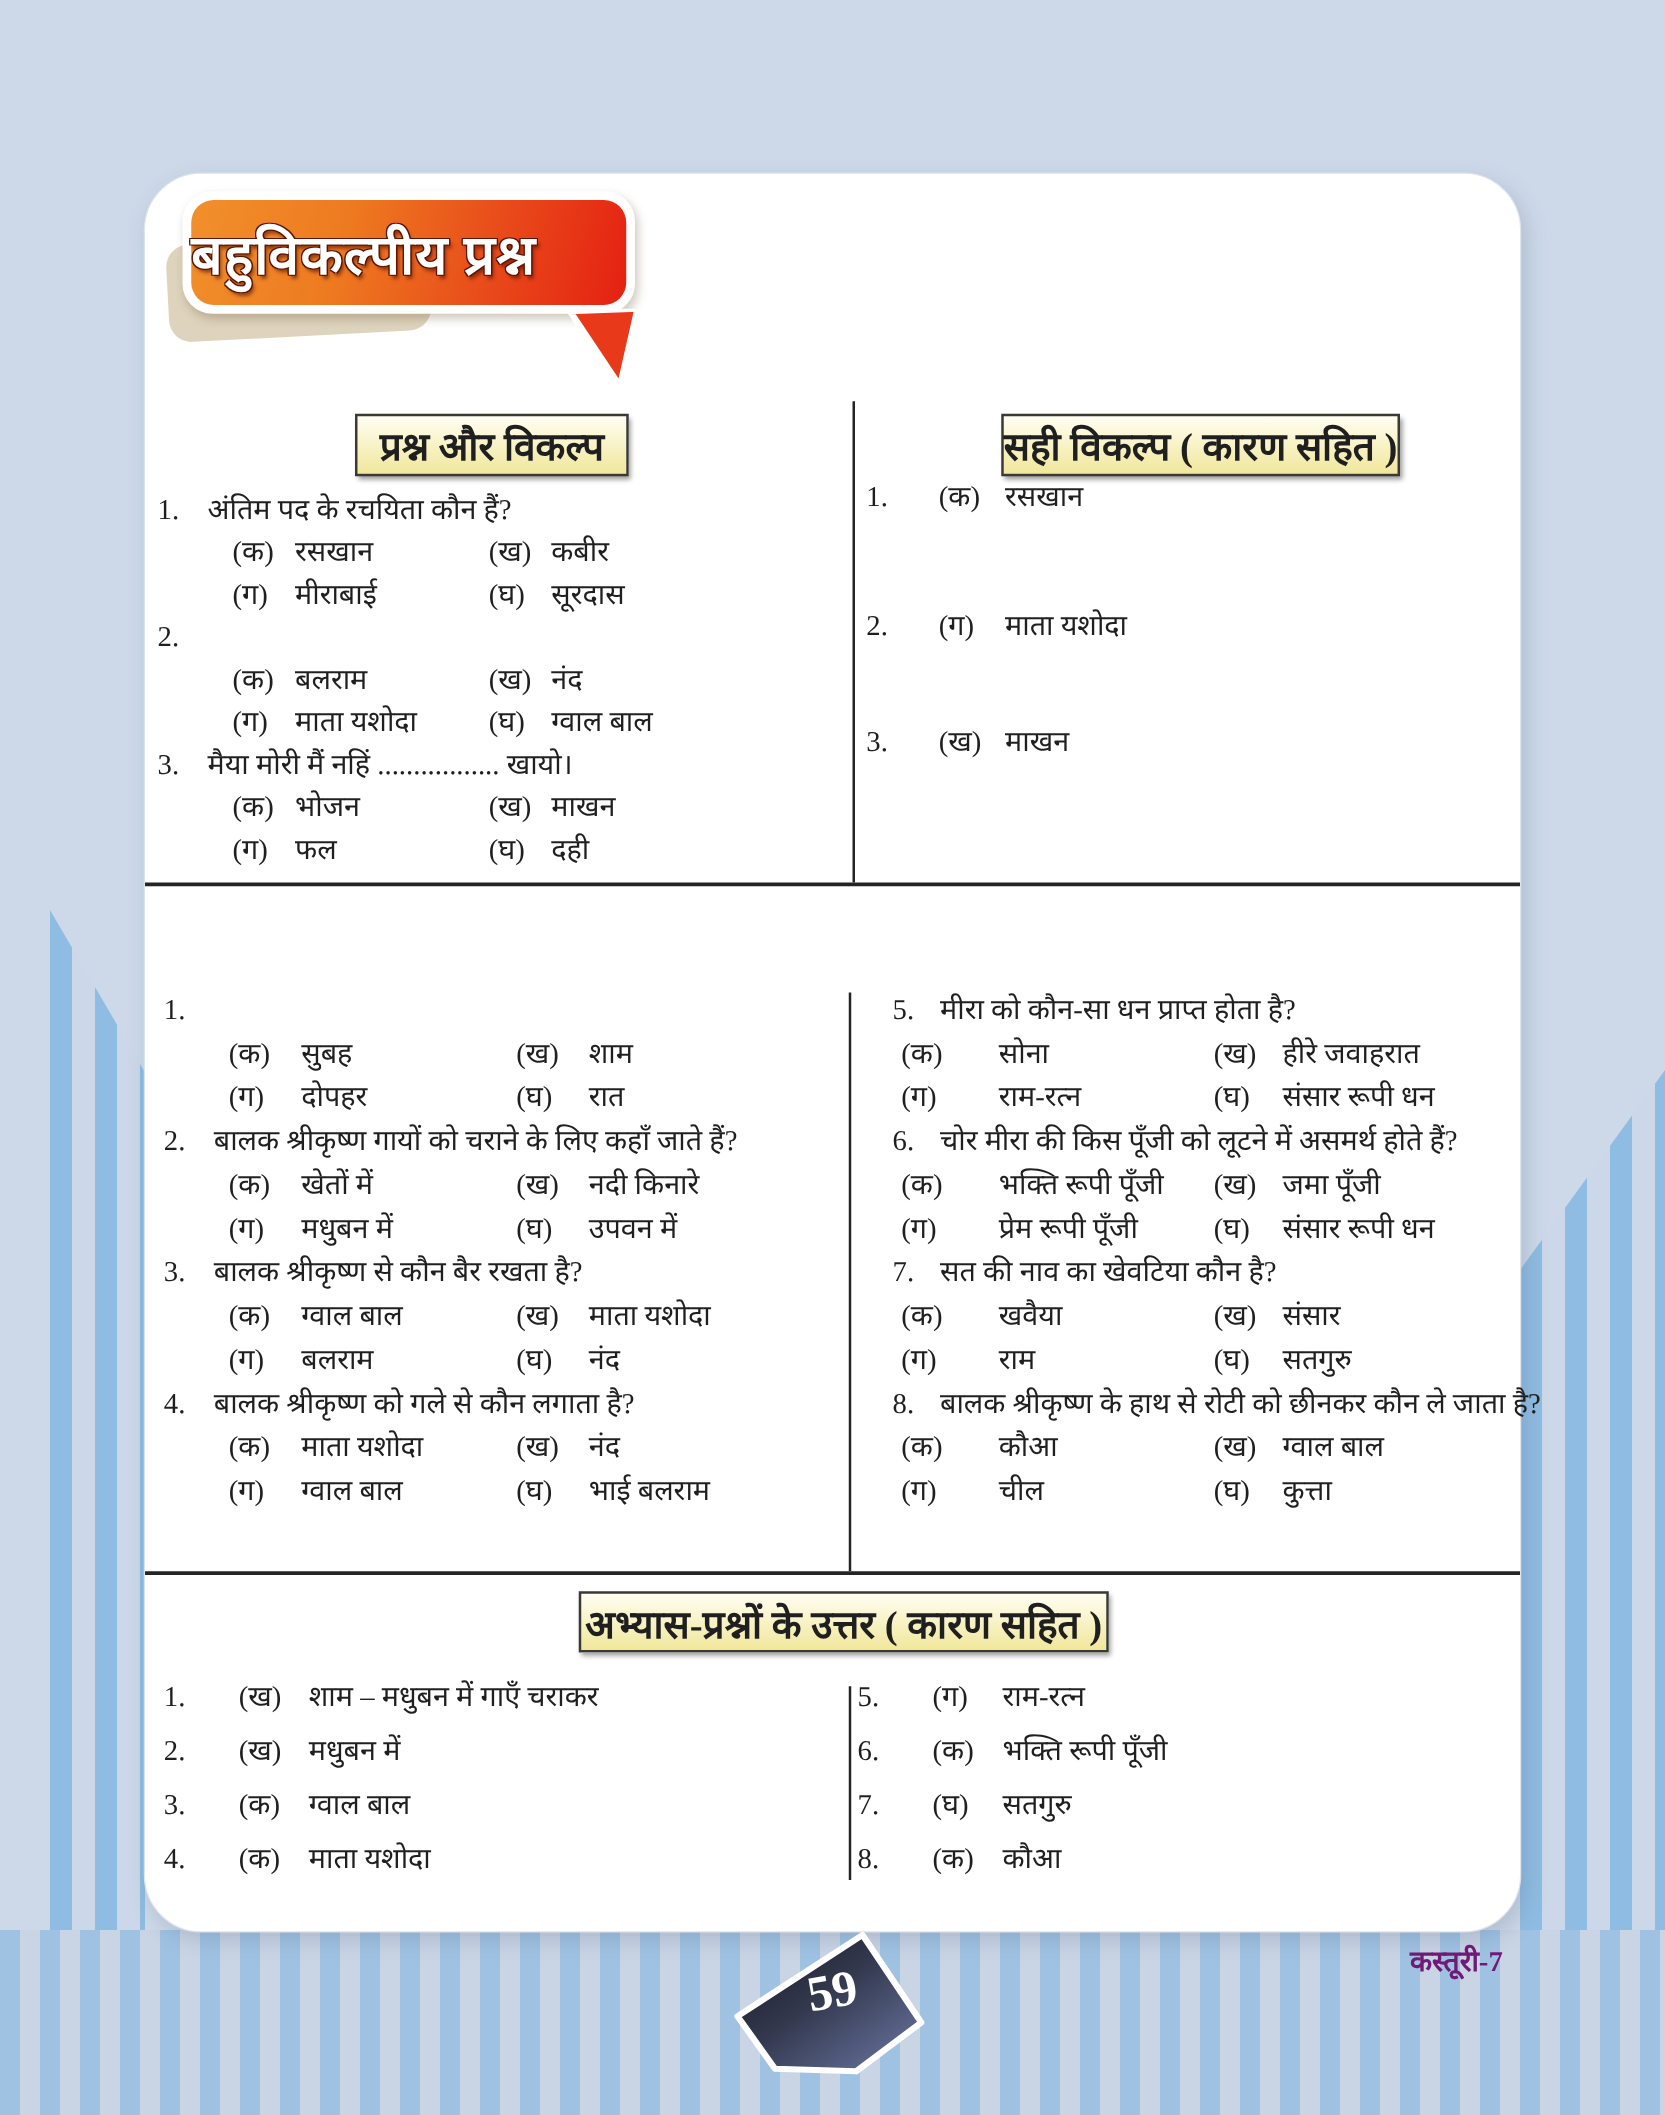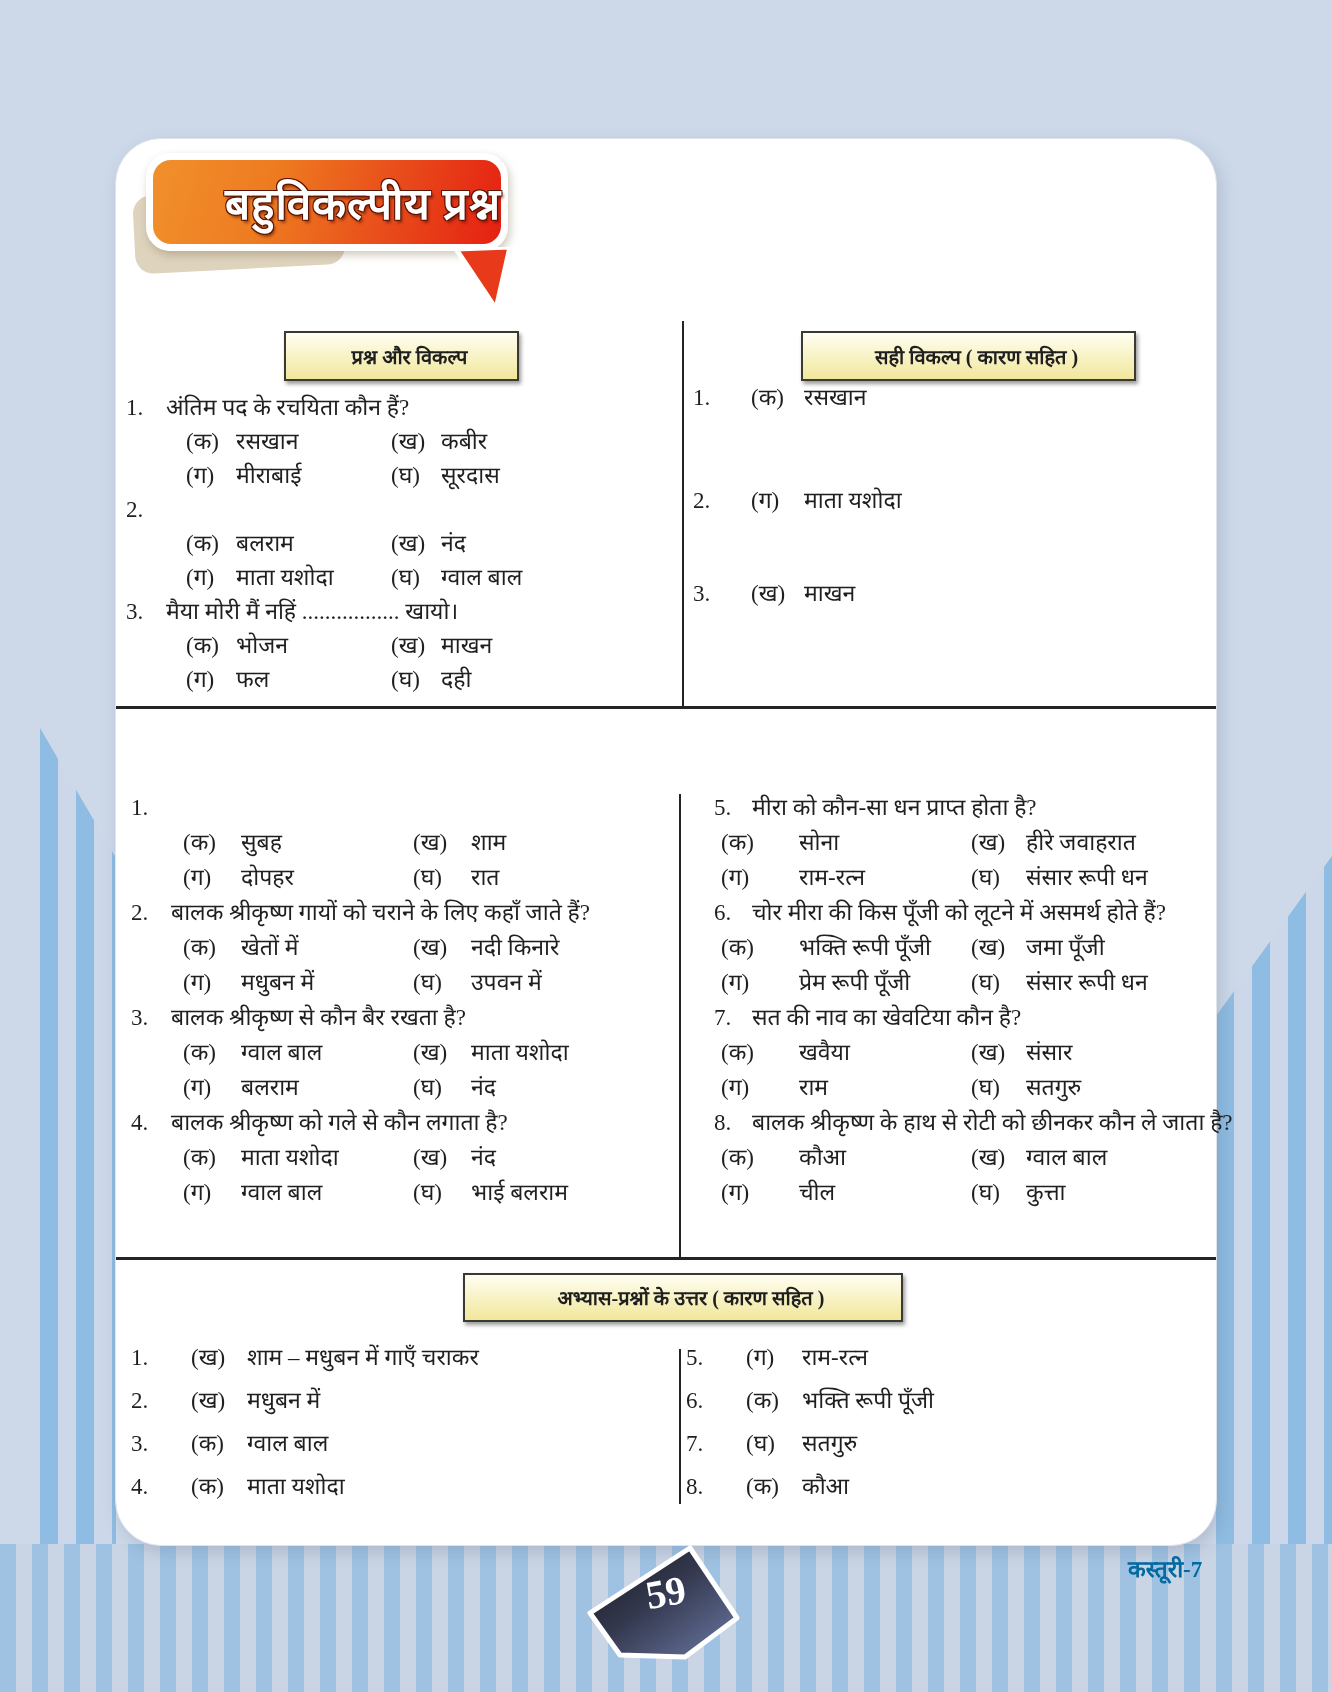--- a/index.html
+++ b/index.html
@@ -27,32 +27,32 @@
   
   .bubble-wrap{position:absolute; left:30px; top:14px; width:380px; height:175px;}
   .bubble-shadow{position:absolute; left:-12px; top:38px; width:210px; height:78px;
     background:#ded3bd; border-radius:18px; transform:rotate(-3deg);}
   .bubble-white{position:absolute; left:0; top:0; width:362px; height:98px;
     background:#fff; border-radius:24px;
     box-shadow:2px 4px 8px rgba(120,100,70,.35);}
   .bubble-orange{position:absolute; left:7px; top:7px; right:7px; bottom:7px;
     border-radius:18px;
     background:linear-gradient(105deg,#f1902c 0%,#ee7a20 35%,#e8491a 70%,#e52012 100%);
-    display:flex; align-items:center; justify-content:flex-end;}
+    display:flex; align-items:center; justify-content:flex-start;}
   .bubble-text{
     font-size:44px; font-weight:bold; color:#ffffff; letter-spacing:1px;
     text-shadow:-1px -1px 0 #5a1400,1px -1px 0 #5a1400,-1px 1px 0 #5a1400,1px 1px 0 #5a1400,2px 3px 3px rgba(70,10,0,.55);
     white-space:nowrap;}
   .bubble-tail{position:absolute; left:300px; top:94px;}
   
   .hdr{
     position:absolute; display:flex; align-items:center; justify-content:center;
     background:linear-gradient(#fffef2,#f1e79b);
     border:2px solid #3a3a33; box-shadow:2px 3px 4px rgba(0,0,0,.4);
-    font-weight:bold; font-size:20px; white-space:nowrap;padding-left:16px;}
+    font-weight:bold; font-size:31px; white-space:nowrap;}
   .hdr-s1-left {left:168px; top:192px; width:215px; height:46px;}
   .hdr-s1-right{left:685px; top:192px; width:315px; height:46px;}
   .hdr-s2     {left:444px; top:584px; width:218px; height:42px;}
   .hdr-s3     {left:347px; top:1134px; width:420px; height:45px;text-align:right;}
   
   .hrule{position:absolute; left:0; width:1100px; height:3px; background:#242424;}
   .hrule1{top:567px;} .hrule2{top:1118px;}
   .vdiv{position:absolute; width:2px; background:#242424;}
   .vdiv1{left:566px; top:182px; height:385px;}
   .vdiv2{left:563px; top:655px; height:463px;}
@@ -87,21 +87,21 @@
   .s1-answers .ans:nth-of-type(1){margin-bottom:69px;}
   .s1-answers .ans:nth-of-type(2){margin-bottom:59px;}
   .s3-left{left:15px; top:1202px; width:530px;}
   .s3-right{left:570px; top:1202px; width:520px;}
   .s3-left .ans,.s3-right .ans{margin-bottom:9px;}
   .s3-left .num,.s3-right .num{width:60px; flex:0 0 60px;}
   .s3-left .olabel,.s3-right .olabel{width:56px; flex:0 0 56px;}
   
   .badge{position:absolute; left:585px; top:1542px;}
   .badge text{font-family:"Liberation Serif","DejaVu Serif",serif;}
-  .book-label{position:absolute; left:1128px; top:1552px; font-size:23px; font-weight:600; color:#0369a1; white-space:nowrap;}
+  .book-label{position:absolute; left:1128px; top:1552px; font-size:23px; font-weight:600; color:#701a75; white-space:nowrap;}
 </style>
 </head>
 <body>
 
 <div class="page">
 
   <div class="stripes stripes-left"></div>
   <div class="stripes stripes-right"></div>
   <div class="stripes stripes-bottom"></div>
 

